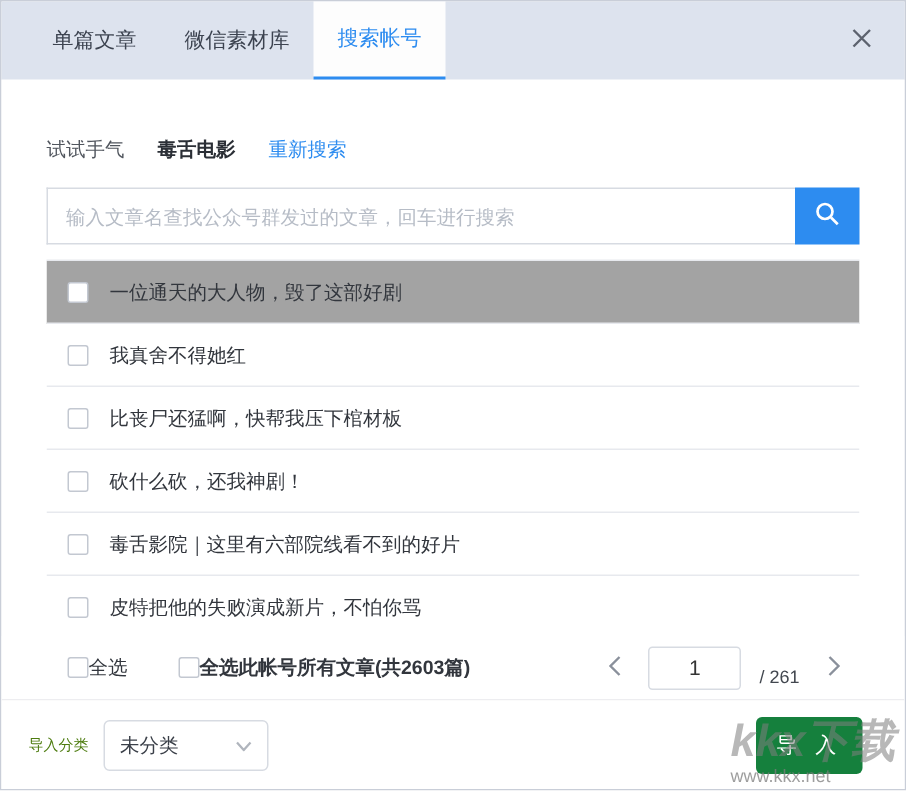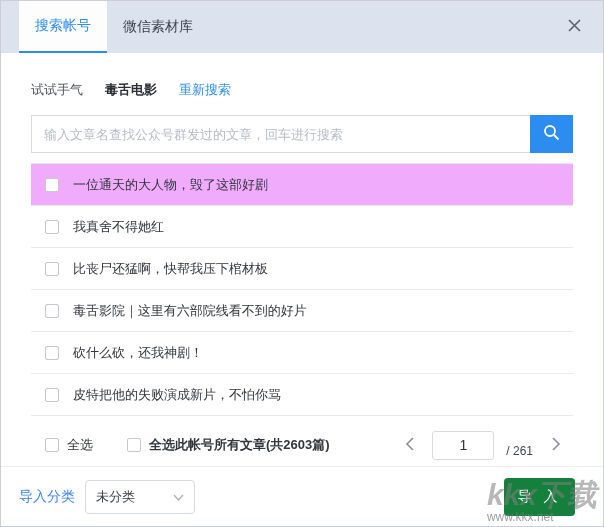--- a/index.html
+++ b/index.html
@@ -28,21 +28,21 @@
   .close-btn {
     position:absolute; right:14px; top:0; height:52px; width:30px;
     display:flex; align-items:center; justify-content:center; cursor:pointer;
   }
 
   
   .content { flex:1; display:flex; flex-direction:column; background:#fff; overflow:hidden; }
 
   .subbar {
     display:flex; align-items:center; gap:22px;
-    padding:28px 30px 16px 30px; flex:0 0 auto;
+    padding:38px 30px 16px 30px; flex:0 0 auto;
   }
   .lucky { color:#51565e; cursor:pointer; }
   .account-name { color:#2b2f36; font-weight:bold; }
   .research { color:#2d8cf0; cursor:pointer; }
 
   .search-row {
     display:flex; margin:0 30px 10px 30px; flex:0 0 auto; height:38px;
   }
   .search-input {
     flex:1; height:38px; border:1px solid #d7dbe2; border-right:none;
@@ -57,52 +57,52 @@
 
   
   .list-wrap {
     margin:0 30px; flex:1 1 auto; overflow:hidden; border-top:1px solid #e7e9ee;
   }
   .row {
     height:42px; display:flex; align-items:center; gap:14px;
     padding-left:14px; border-bottom:1px solid #e7e9ee; cursor:pointer;
     background:#fff;
   }
-  .row:first-child { background:#f0abfc; }
+  .row:first-child { background:#a3a3a3; }
   .checkbox {
     width:14px; height:14px; border:1px solid #c3c8d1; border-radius:2px;
     background:#fff; flex:0 0 auto; cursor:pointer;
   }
   .row-title { font-size:13px; color:#32363d; }
 
   
   .selectbar {
     flex:0 0 43px; display:flex; align-items:center; gap:10px;
     padding:0 30px 0 44px; background:#fff; border-bottom:1px solid #ededf0;
   }
-  .selectbar .grp { display:flex; align-items:center; gap:8px; cursor:pointer; }
+  .selectbar .grp { display:flex; align-items:center; cursor:pointer; }
   .selectbar .grp + .grp { margin-left:24px;font-weight:bold; }
   .sel-label { color:#32363d; }
   .pager { margin-left:auto; display:flex; align-items:center; gap:12px; margin-right:6px; }
   .pg-arrow {
     width:22px; height:26px; display:flex; align-items:center; justify-content:center;
     cursor:pointer; background:none; border:none;
   }
   .page-input {
     width:62px; height:29px; border:1px solid #d7dbe2; border-radius:3px;
     text-align:center; font-size:14px; color:#333; outline:none; font-family:inherit;
   }
   .page-total { color:#42474f; font-size:12px;margin-top:12px; }
 
   
   .footer {
     flex:0 0 59px; display:flex; align-items:center; padding:0 28px 0 18px;
     background:#fff;
   }
-  .cat-label { font-size:14px; color:#3b82f6; margin-right:10px; }
+  .cat-label { font-size:10px; color:#4d7c0f; margin-right:10px; }
   .select-box {
     width:110px; height:34px; border:1px solid #d7dbe2; border-radius:4px;
     display:flex; align-items:center; justify-content:space-between;
     padding:0 10px; cursor:pointer; background:#fff;
   }
   .select-value { font-size:13px; color:#3a3f48; }
   .import-btn {
     margin-left:auto; width:71px; height:38px; background:#15803d; color:#fff;
     border:none; border-radius:4px; font-size:14px; cursor:pointer;
     letter-spacing:4px; font-family:inherit;
@@ -118,22 +118,23 @@
     line-height:30px; font-style:italic;
   }
   .wm-url { font-size:12px; color:rgba(125,125,125,0.75); }
 </style>
 </head>
 <body>
 
 <div class="dialog">
 
   <div class="tabbar">
+    <div class="tab">单篇文章</div>
+    <div class="tab">微信素材库</div>
     <div class="tab active">搜索帐号</div>
-    <div class="tab">微信素材库</div>
     <div class="close-btn">
       <span>
         <svg width="13" height="13" viewBox="0 0 13 13">
           <path d="M1 1 L12 12 M12 1 L1 12" stroke="#5c626e" stroke-width="1.6" fill="none"></path>
         </svg>
       </span>
     </div>
   </div>
 
   <div class="content">
@@ -164,25 +165,25 @@
       <div class="row">
         <span class="checkbox"></span>
         <span class="row-title">我真舍不得她红</span>
       </div>
       <div class="row">
         <span class="checkbox"></span>
         <span class="row-title">比丧尸还猛啊，快帮我压下棺材板</span>
       </div>
       <div class="row">
         <span class="checkbox"></span>
+        <span class="row-title">砍什么砍，还我神剧！</span>
+      </div>
+      <div class="row">
+        <span class="checkbox"></span>
         <span class="row-title">毒舌影院｜这里有六部院线看不到的好片</span>
-      </div>
-      <div class="row">
-        <span class="checkbox"></span>
-        <span class="row-title">砍什么砍，还我神剧！</span>
       </div>
       <div class="row">
         <span class="checkbox"></span>
         <span class="row-title">皮特把他的失败演成新片，不怕你骂</span>
       </div>
       <div class="row">
 
         <span class="row-title"></span>
       </div>
     </div>

